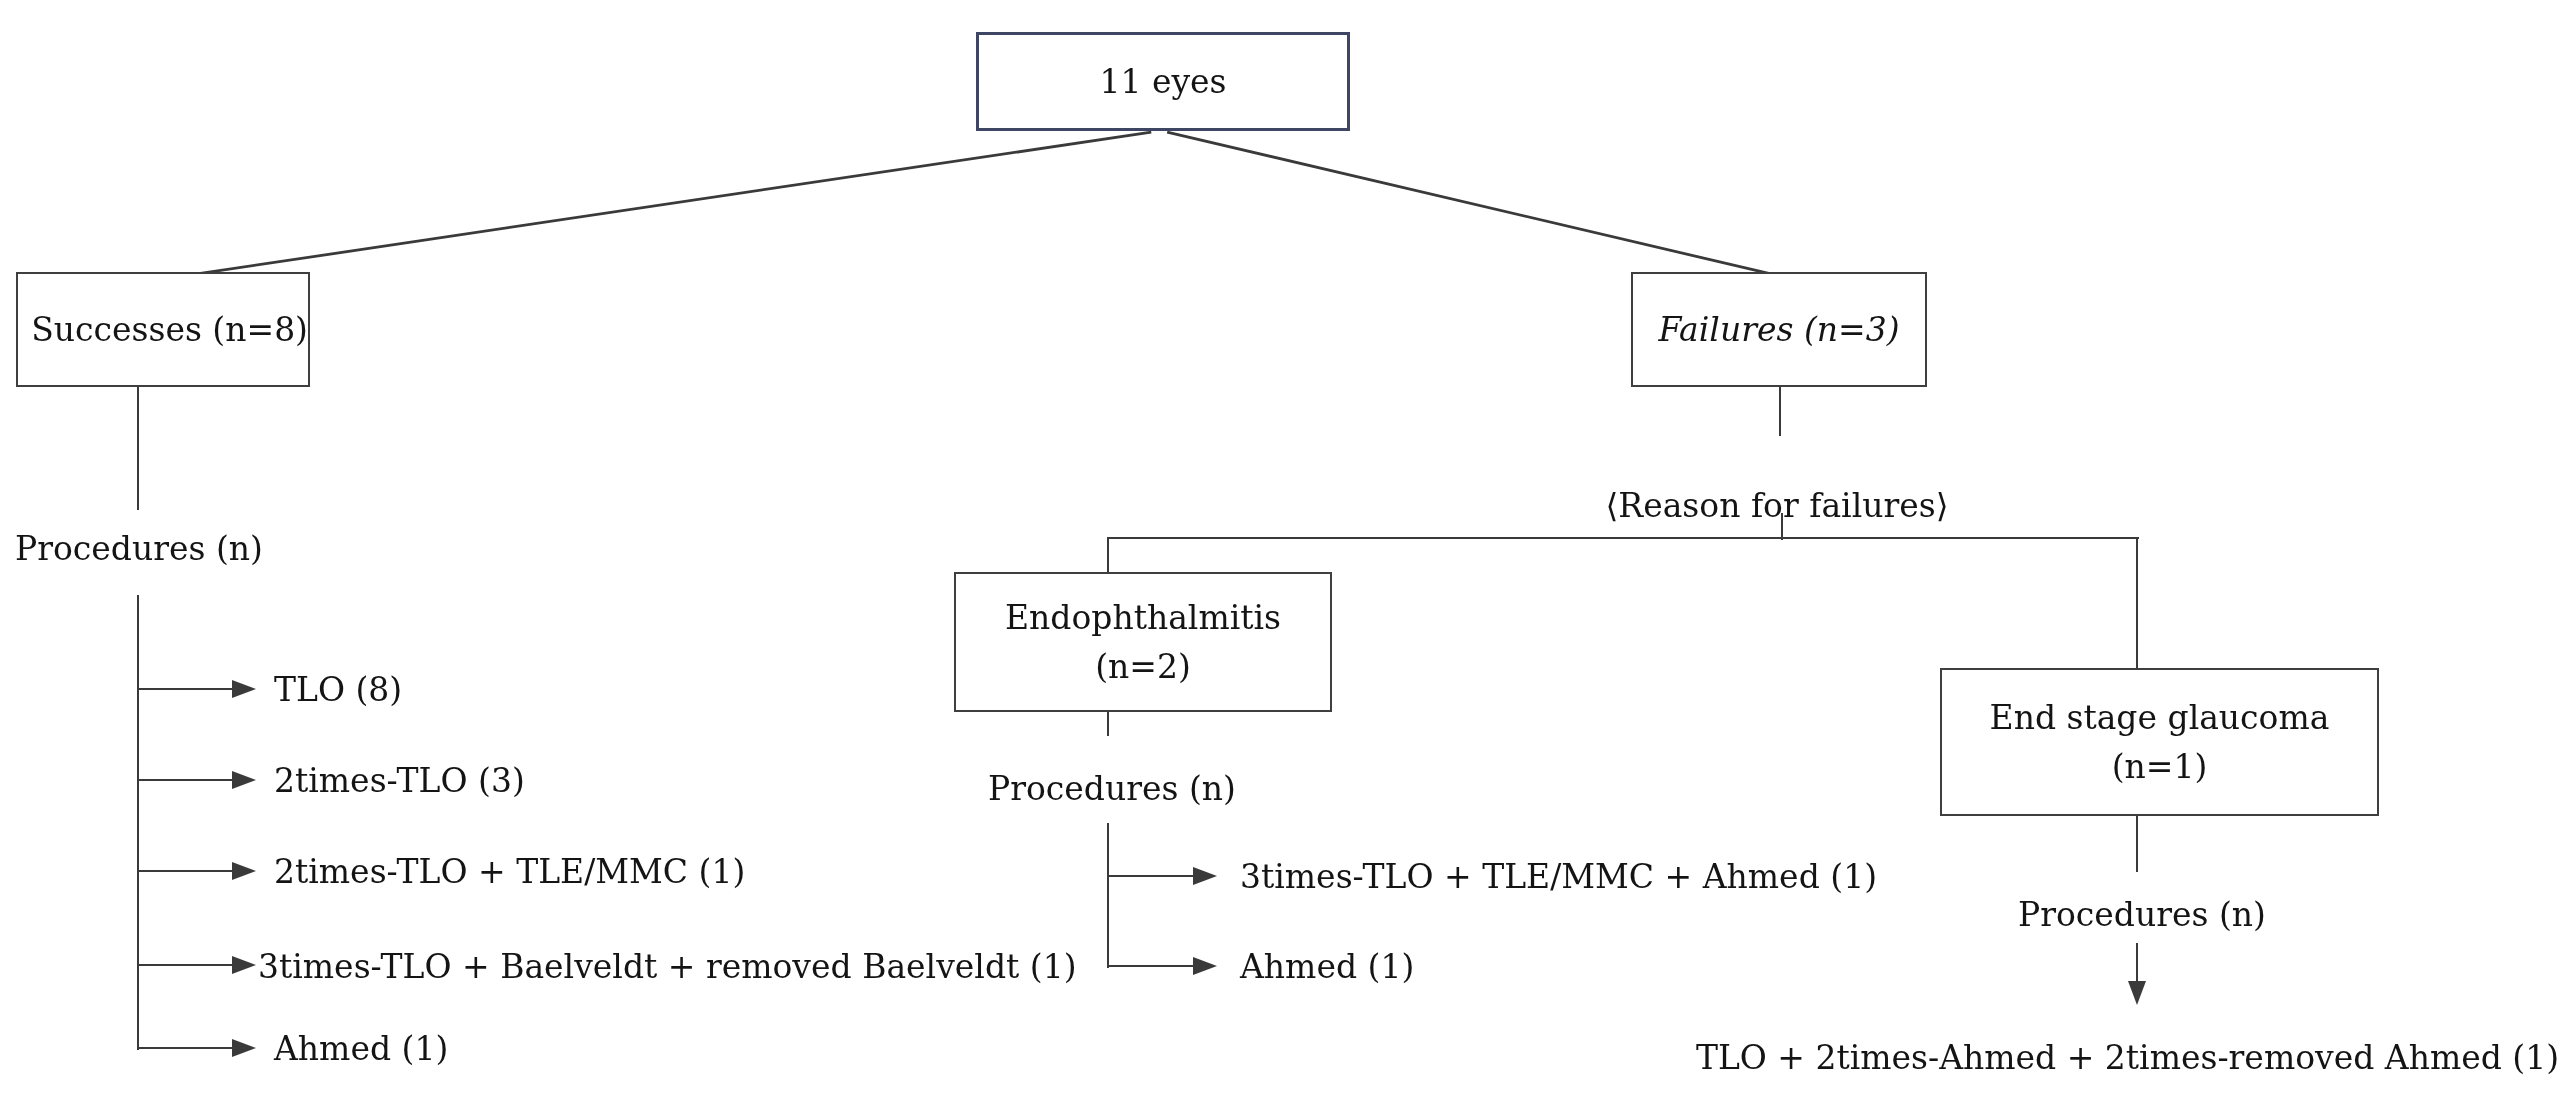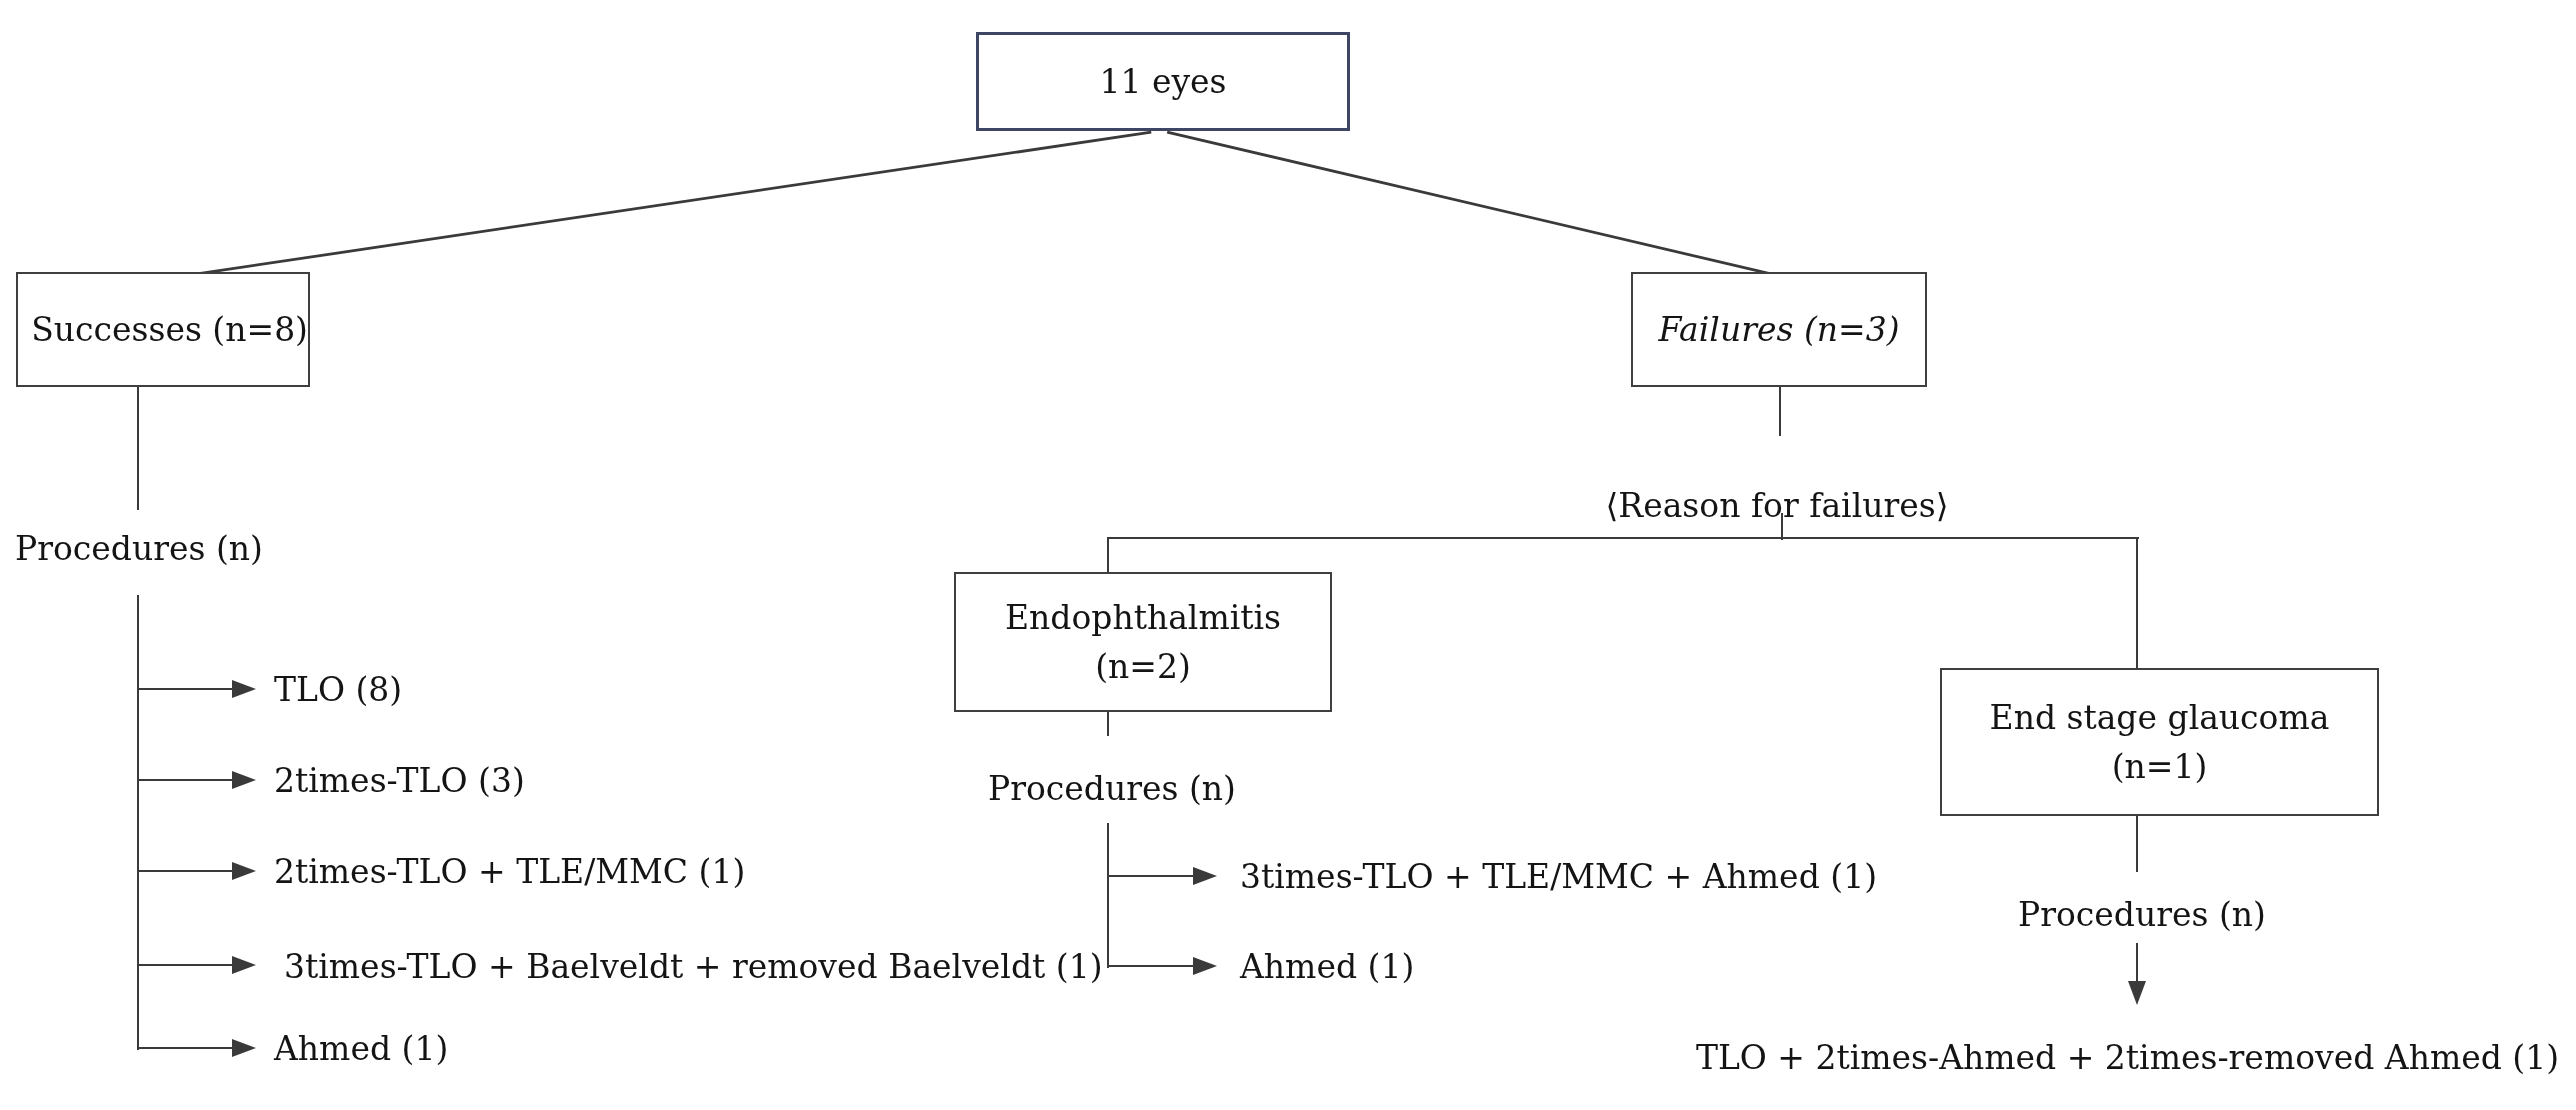--- a/index.html
+++ b/index.html
@@ -67,21 +67,21 @@
   <div class="hline" style="left:137px;top:779px;width:95px;"></div>
   <div class="arr-r" style="left:232px;top:771px;"></div>
   <div class="label" style="left:274px;top:755px;">2times-TLO (3)</div>
 
   <div class="hline" style="left:137px;top:870px;width:95px;"></div>
   <div class="arr-r" style="left:232px;top:862px;"></div>
   <div class="label" style="left:274px;top:846px;">2times-TLO + TLE/MMC (1)</div>
 
   <div class="hline" style="left:137px;top:964px;width:95px;"></div>
   <div class="arr-r" style="left:232px;top:956px;"></div>
-  <div class="label" style="left:284px;top:941px;">3times-TLO + Baelveldt + removed Baelveldt (1)</div>
+  <div class="label" style="left:258px;top:941px;">3times-TLO + Baelveldt + removed Baelveldt (1)</div>
 
   <div class="hline" style="left:137px;top:1047px;width:95px;"></div>
   <div class="arr-r" style="left:232px;top:1039px;"></div>
   <div class="label" style="left:274px;top:1023px;">Ahmed (1)</div>
 
   <div class="vline" style="left:1779px;top:387px;height:49px;"></div>
   <div class="label center" style="left:1598px;top:453px;width:358px;margin-top:27px;">⟨Reason for failures⟩</div>
   <div class="vline" style="left:1781px;top:513px;height:27px;"></div>
 
   <div class="hline" style="left:1107px;top:537px;width:1032px;"></div>

